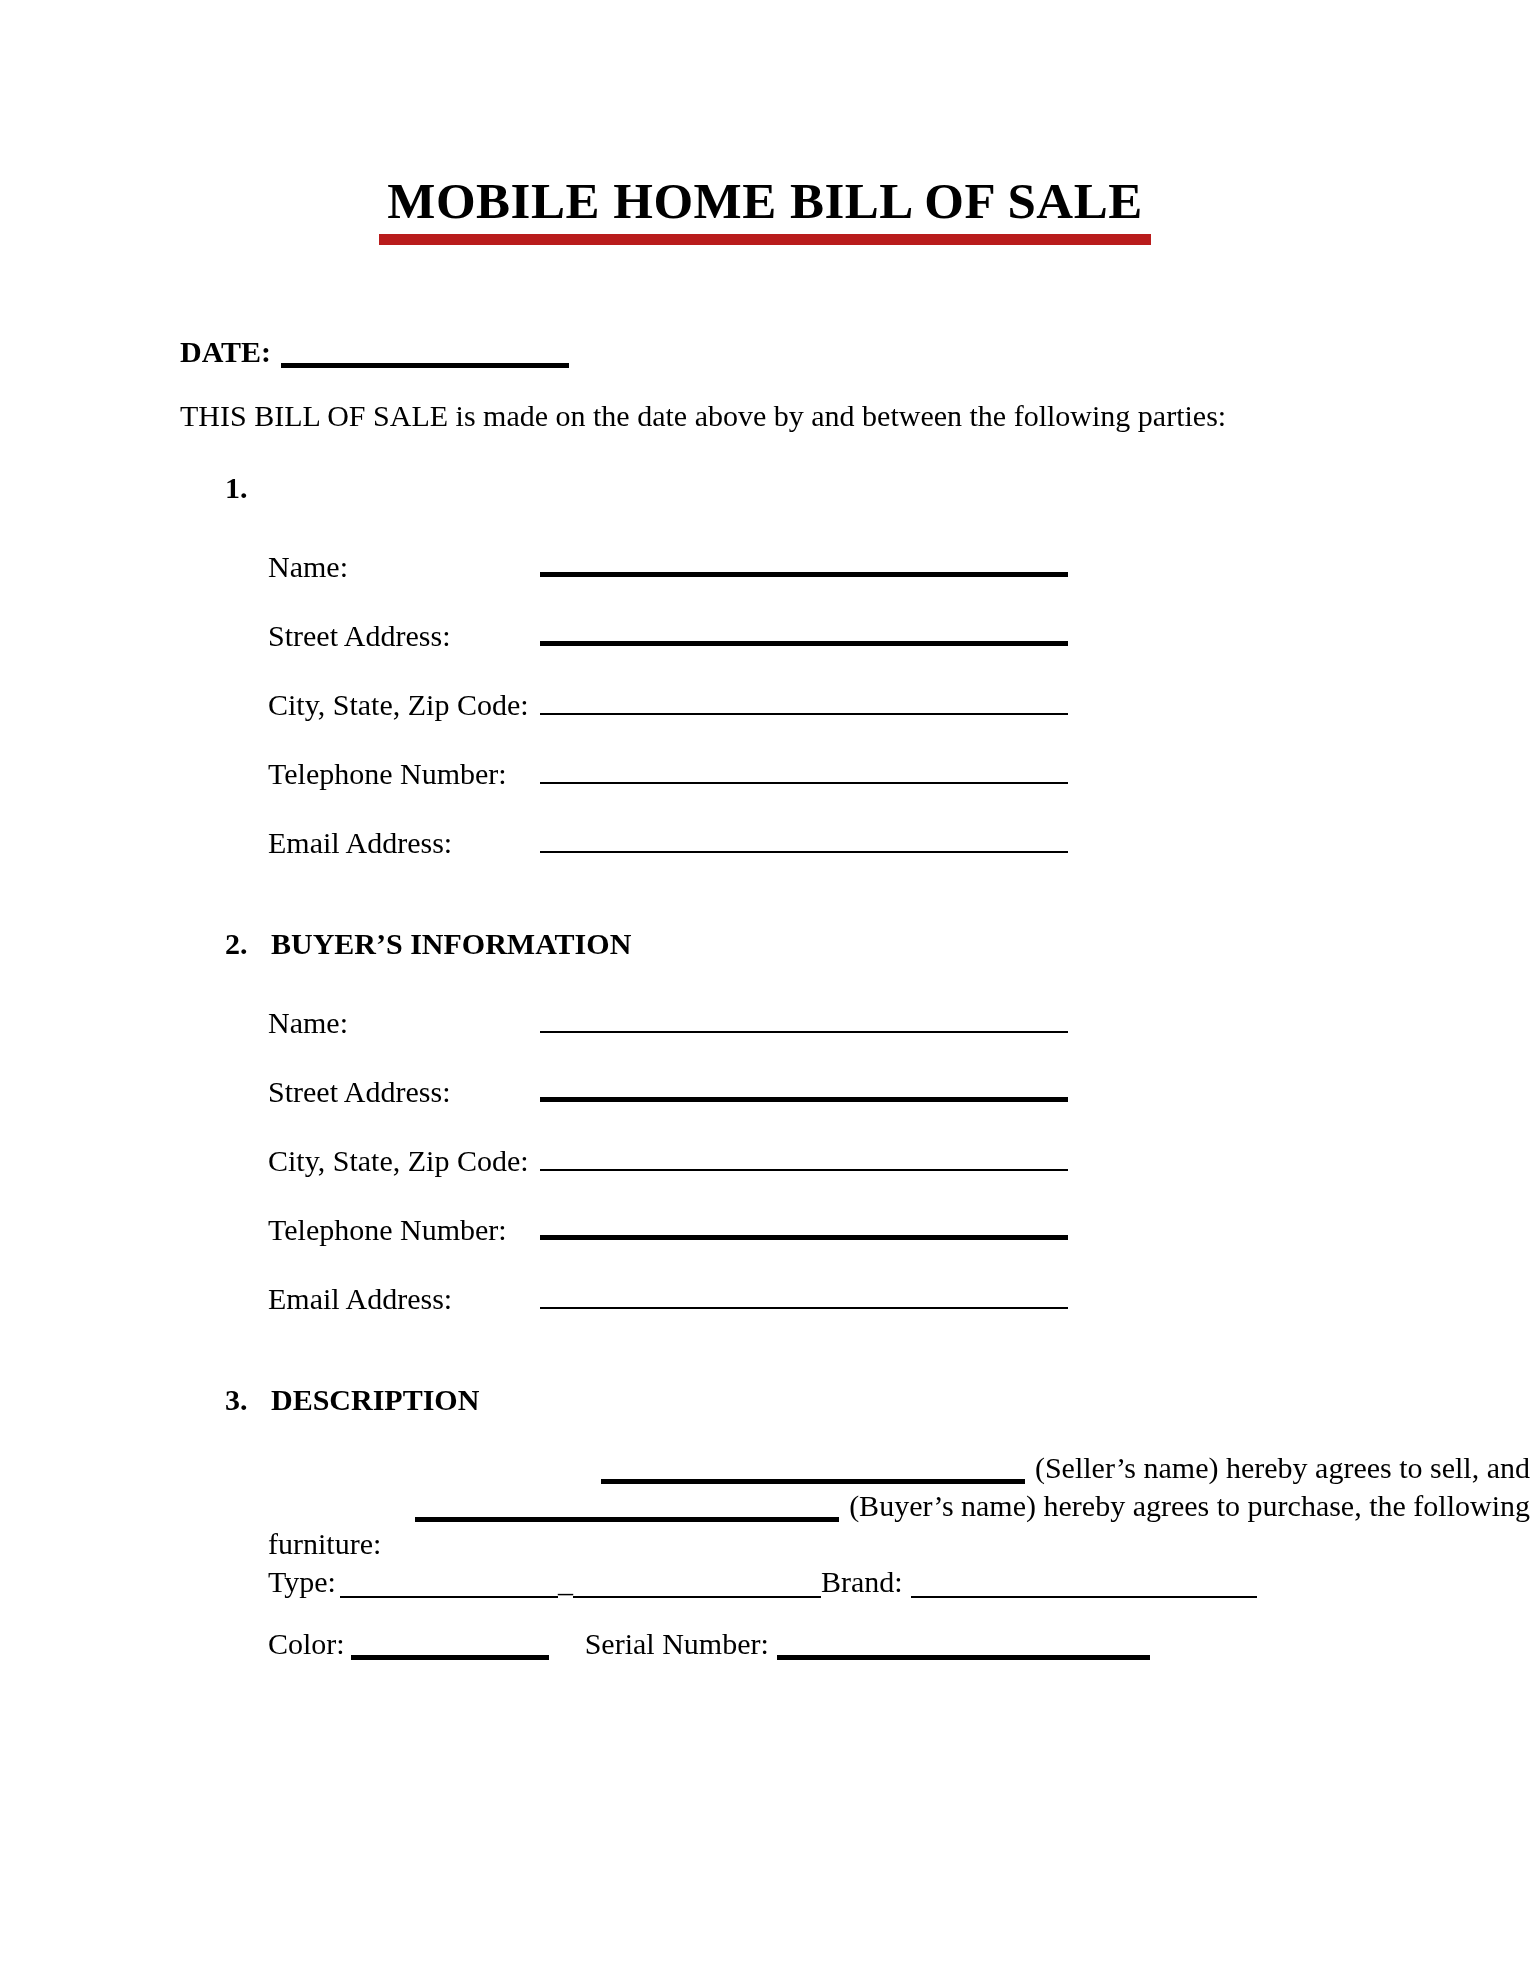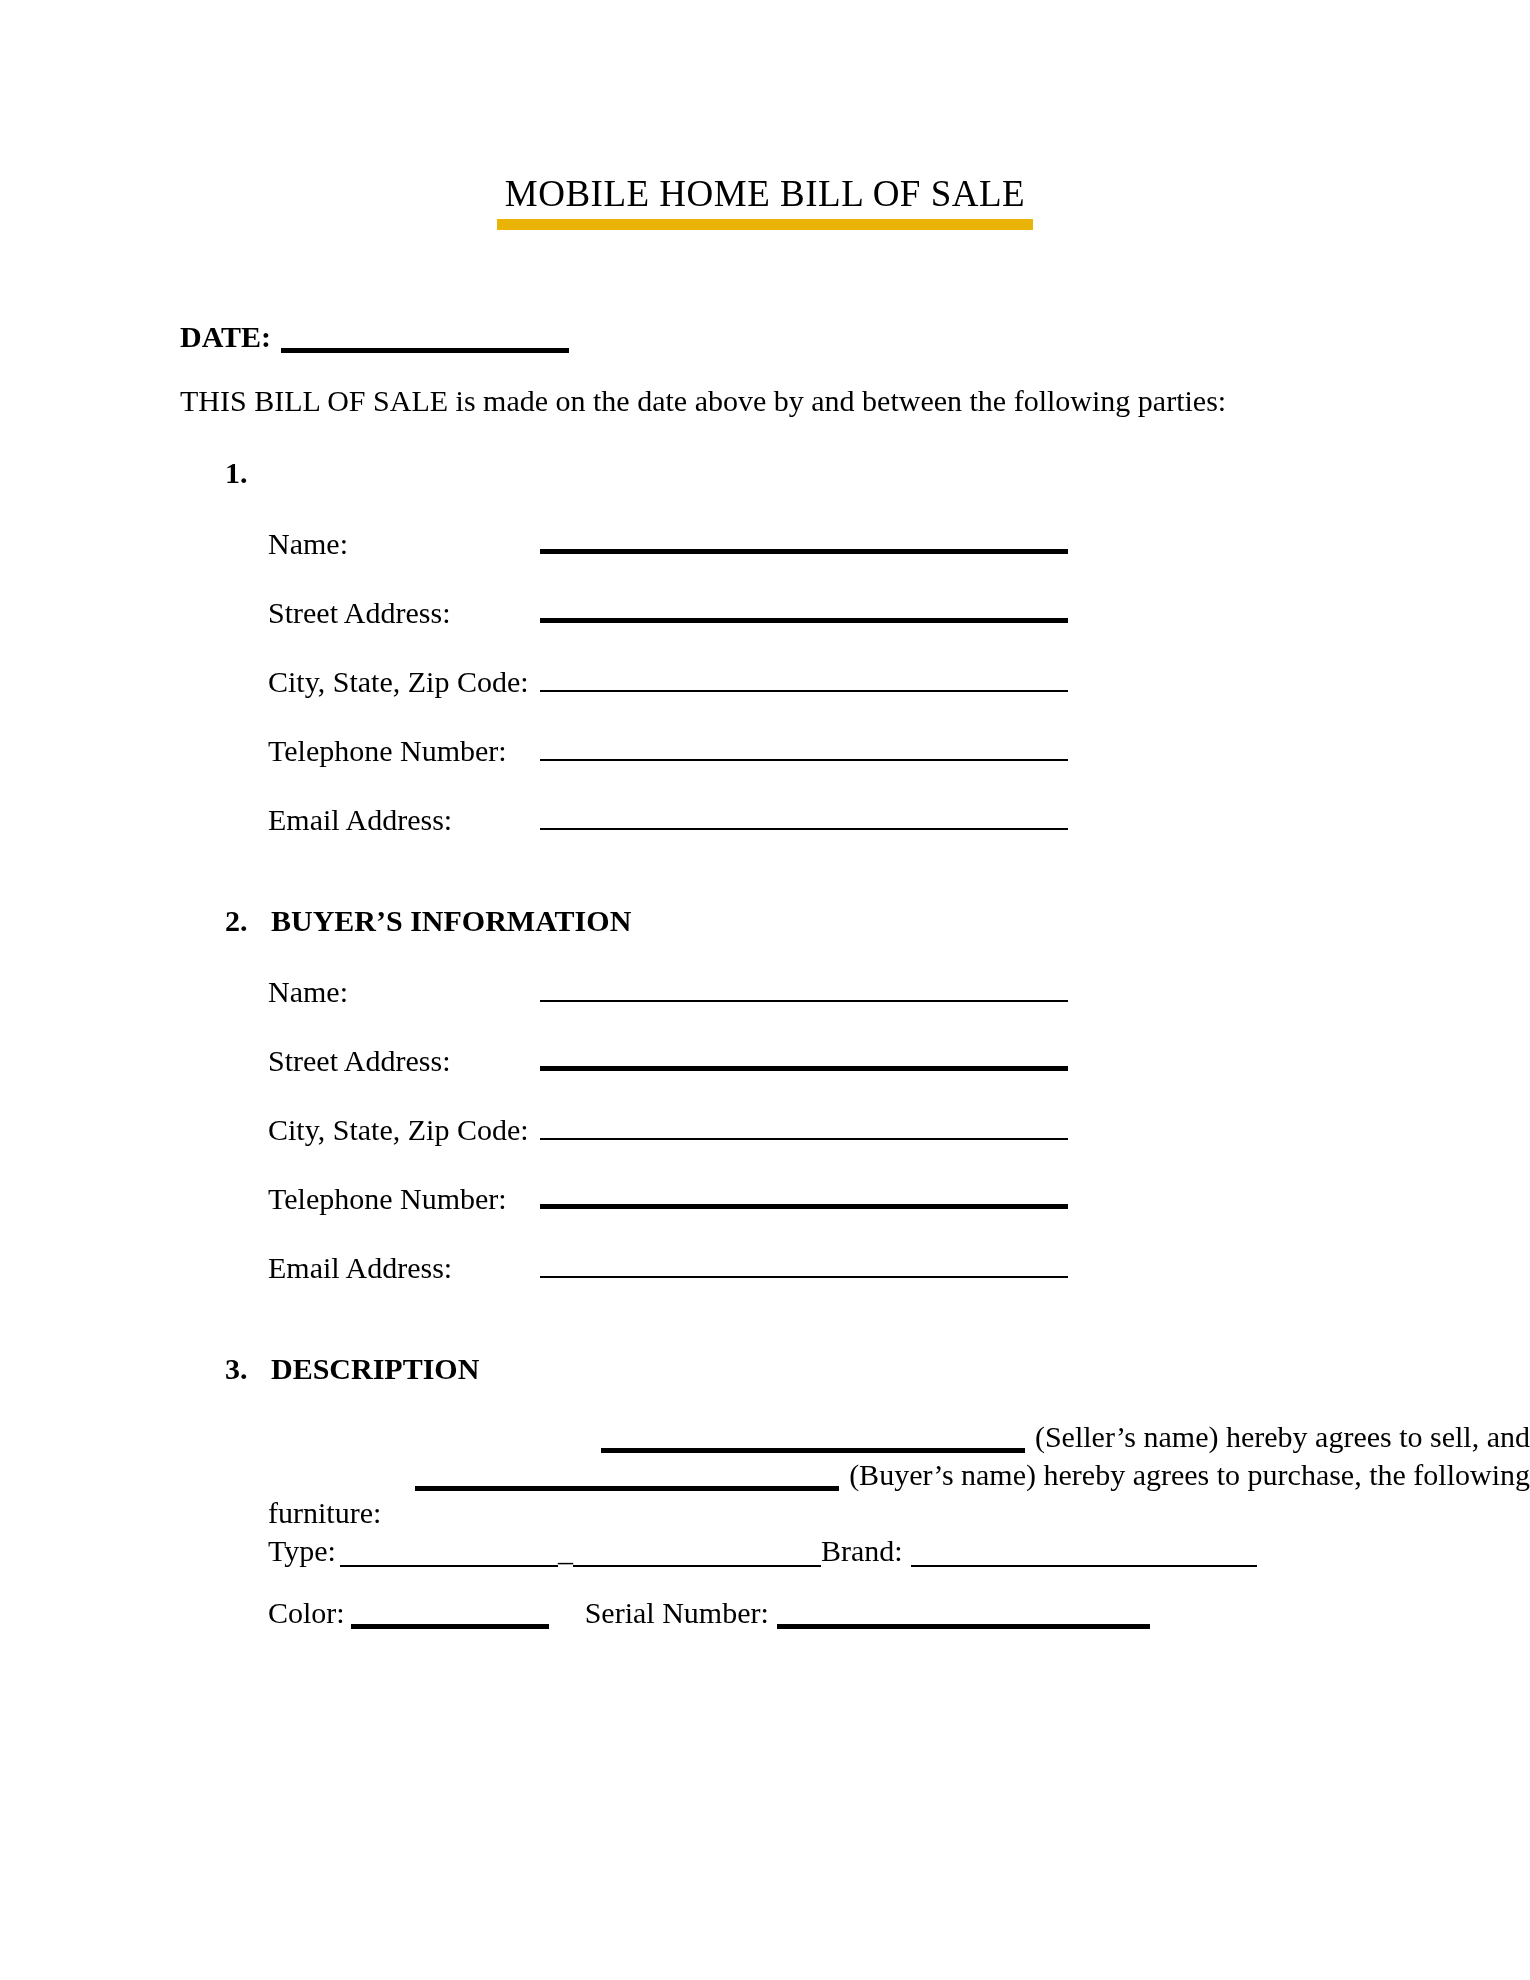--- a/index.html
+++ b/index.html
@@ -13,24 +13,24 @@
     position: relative;
     width: 1530px; height: 1980px;
     background: #ffffff;
     overflow: hidden;
     font-size: 30px;
   }
   
   .title-wrap { margin-top: 172px; text-align: center; }
   .doc-title {
     display: inline-block;
-    font-size: 37px;
-    font-weight: normal;
+    font-size: 51px;
+    font-weight: bold;
     letter-spacing: 0.5px;
-    border-bottom: 11px solid #eab308;
+    border-bottom: 11px solid #b91c1c;
     padding: 0 8px 4px 8px;
   }
   
   .line {
     display: inline-block;
     border-bottom: 2px solid #000;
     height: 30px;
     margin-bottom: -6px;
     vertical-align: baseline;
   }
@@ -45,21 +45,21 @@
   .sec-head {
     display: flex;
     margin-left: 225px;
     font-weight: bold;
     line-height: 38px;
   }
   .sec-num { width: 46px; flex: none; }
   .sec-first { margin-top: 34px; }
   .sec-gap { margin-top: 64px; }
   
-  .fields { margin: 32px 0 0 268px; }
+  .fields { margin: 40px 0 0 268px; }
   .field-row {
     display: flex;
     align-items: baseline;
     height: 38px;
     line-height: 38px;
     margin-bottom: 31px;
   }
   .flabel { width: 272px; flex: none; }
   .fline {
     width: 528px; flex: none;

